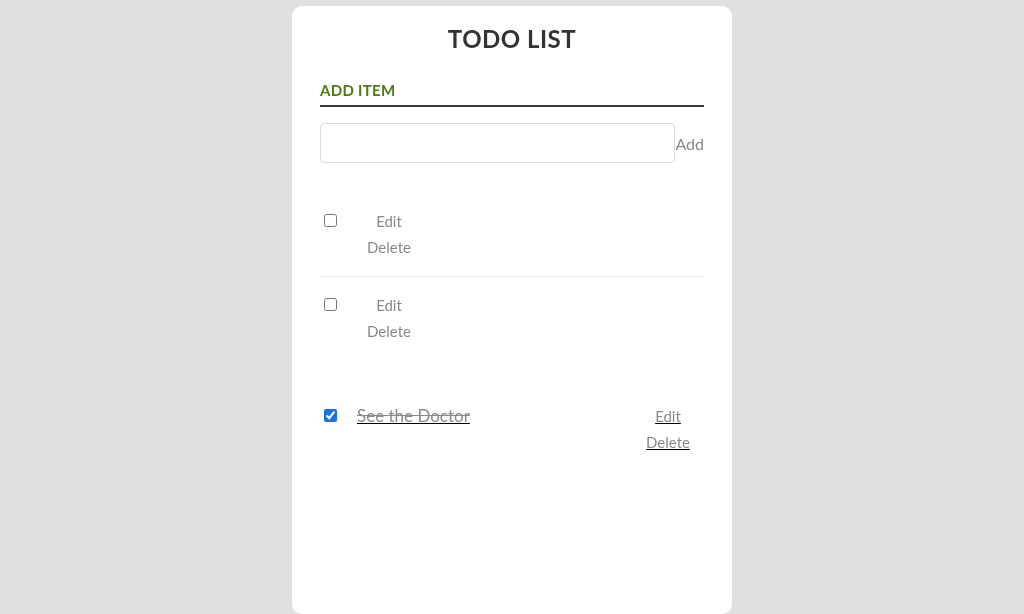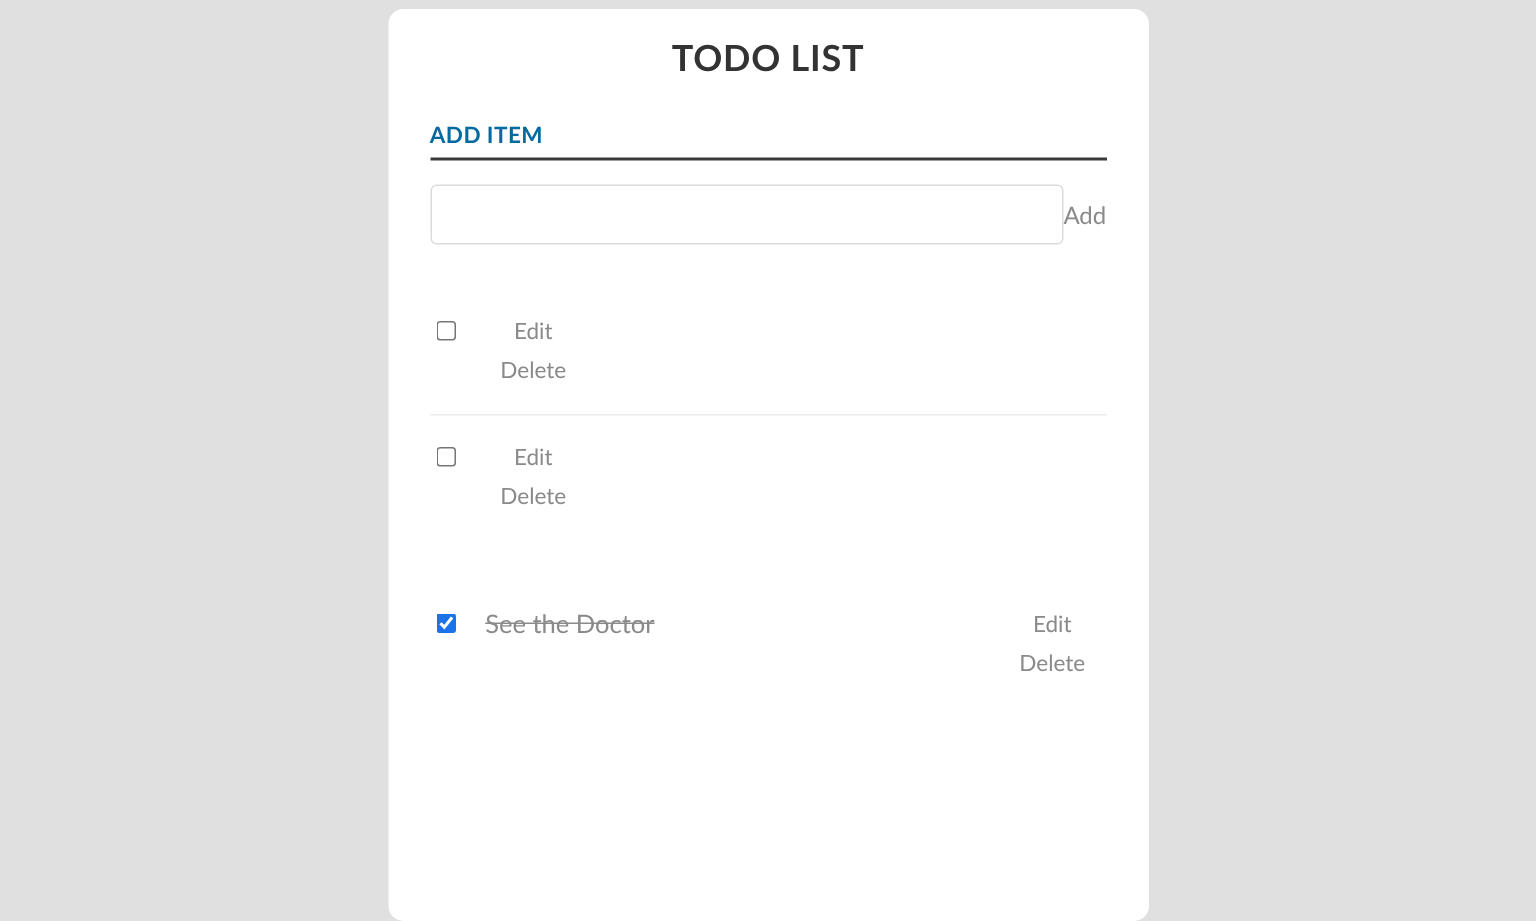--- a/index.html
+++ b/index.html
@@ -12,37 +12,37 @@
       background-color: #e0e0e0;
       width: 1024px;
       height: 614px;
       overflow: hidden;
       display: flex;
       justify-content: center;
       padding-top: 0;
     }
     .card {
       background-color: #ffffff;
-      width: 507px;
+      width: 440px;
       margin-top: 6px;
       border-radius: 10px;
       padding: 18px 28px 0 28px;
     }
     .title {
       text-align: center;
       font-size: 24px;
       font-weight: 700;
       color: #333333;
       letter-spacing: 0.5px;
       margin-bottom: 28px;
     }
     .section-header {
       font-size: 15px;
       font-weight: 700;
-      color: #0369a1;
+      color: #4d7c0f;
       letter-spacing: 0.3px;
       padding-bottom: 6px;
       border-bottom: 2px solid #3a3a3a;
       margin-bottom: 16px;
     }
     .add-row {
       display: flex;
       align-items: center;
       margin-bottom: 30px;
     }
@@ -98,20 +98,21 @@
     }
     .item-action {
       display: block;
       color: #8a8a8a;
       font-size: 15px;
       cursor: pointer;
       line-height: 1.7;
     }
     .completed-section .item {
       border-bottom: none;
+      text-decoration: underline;
     }
   </style>
 </head>
 <body>
 
 <div class="card">
   <h2 class="title">TODO LIST</h2>
 
   <h3 class="section-header">ADD ITEM</h3>
   <div class="add-row">

